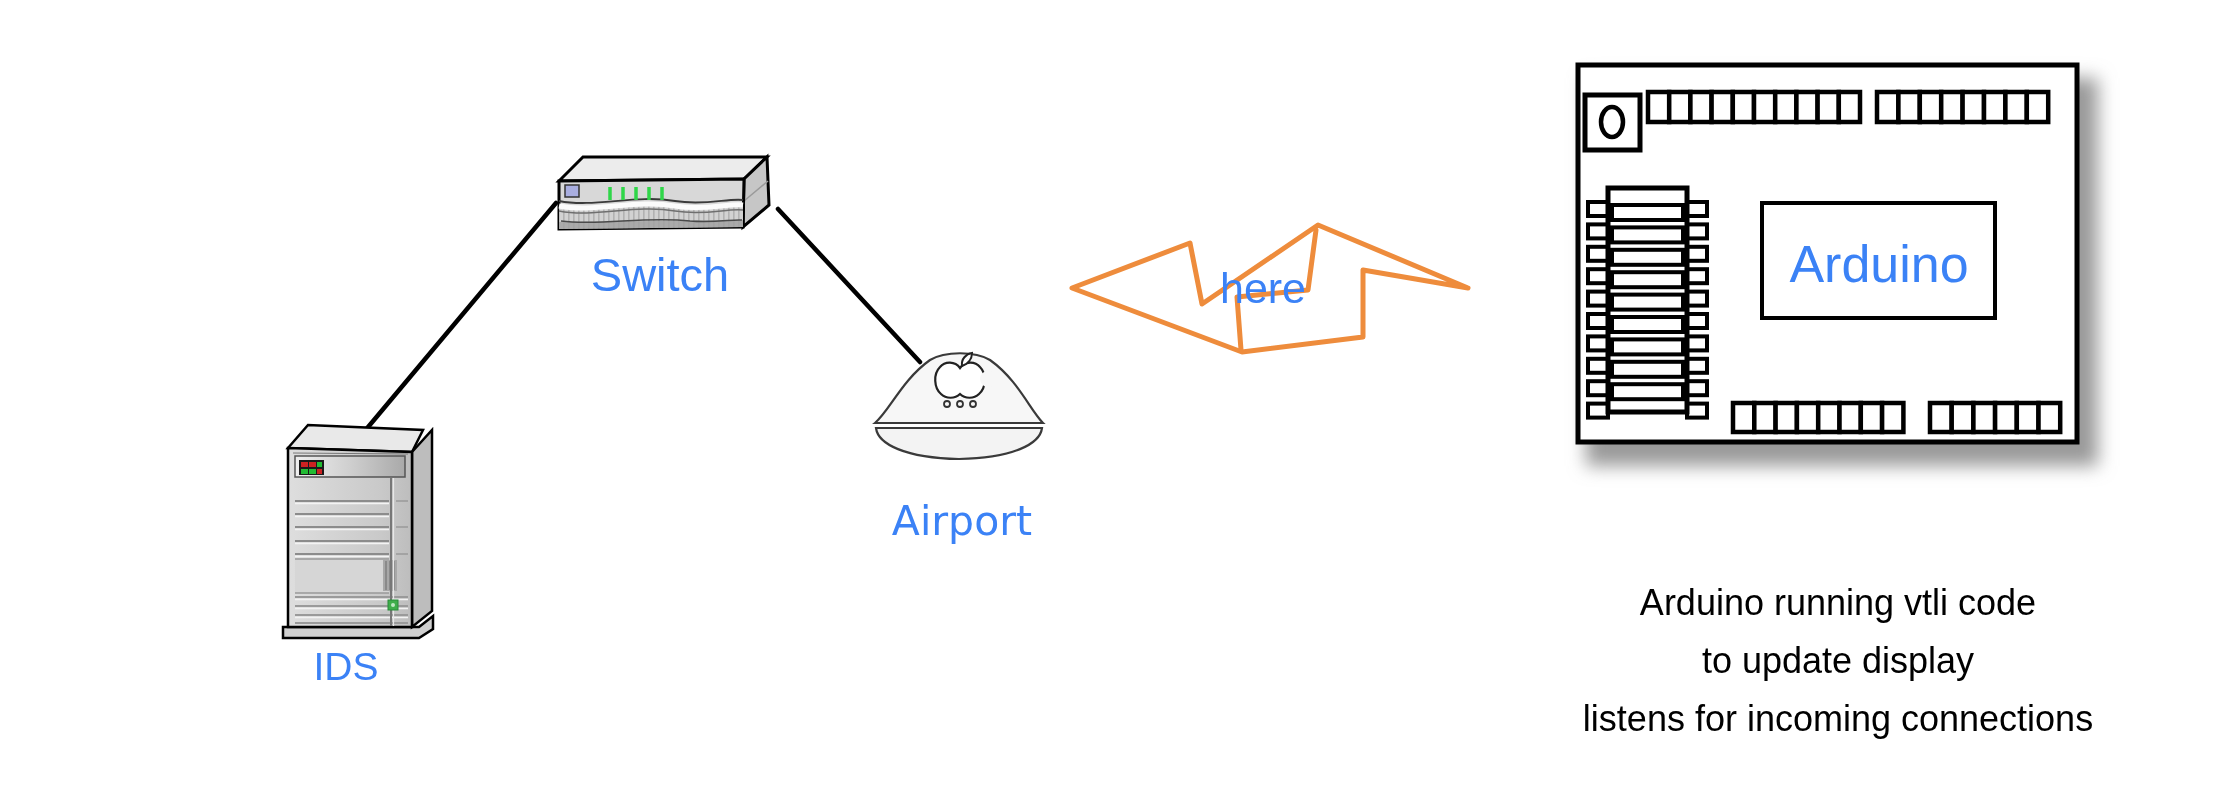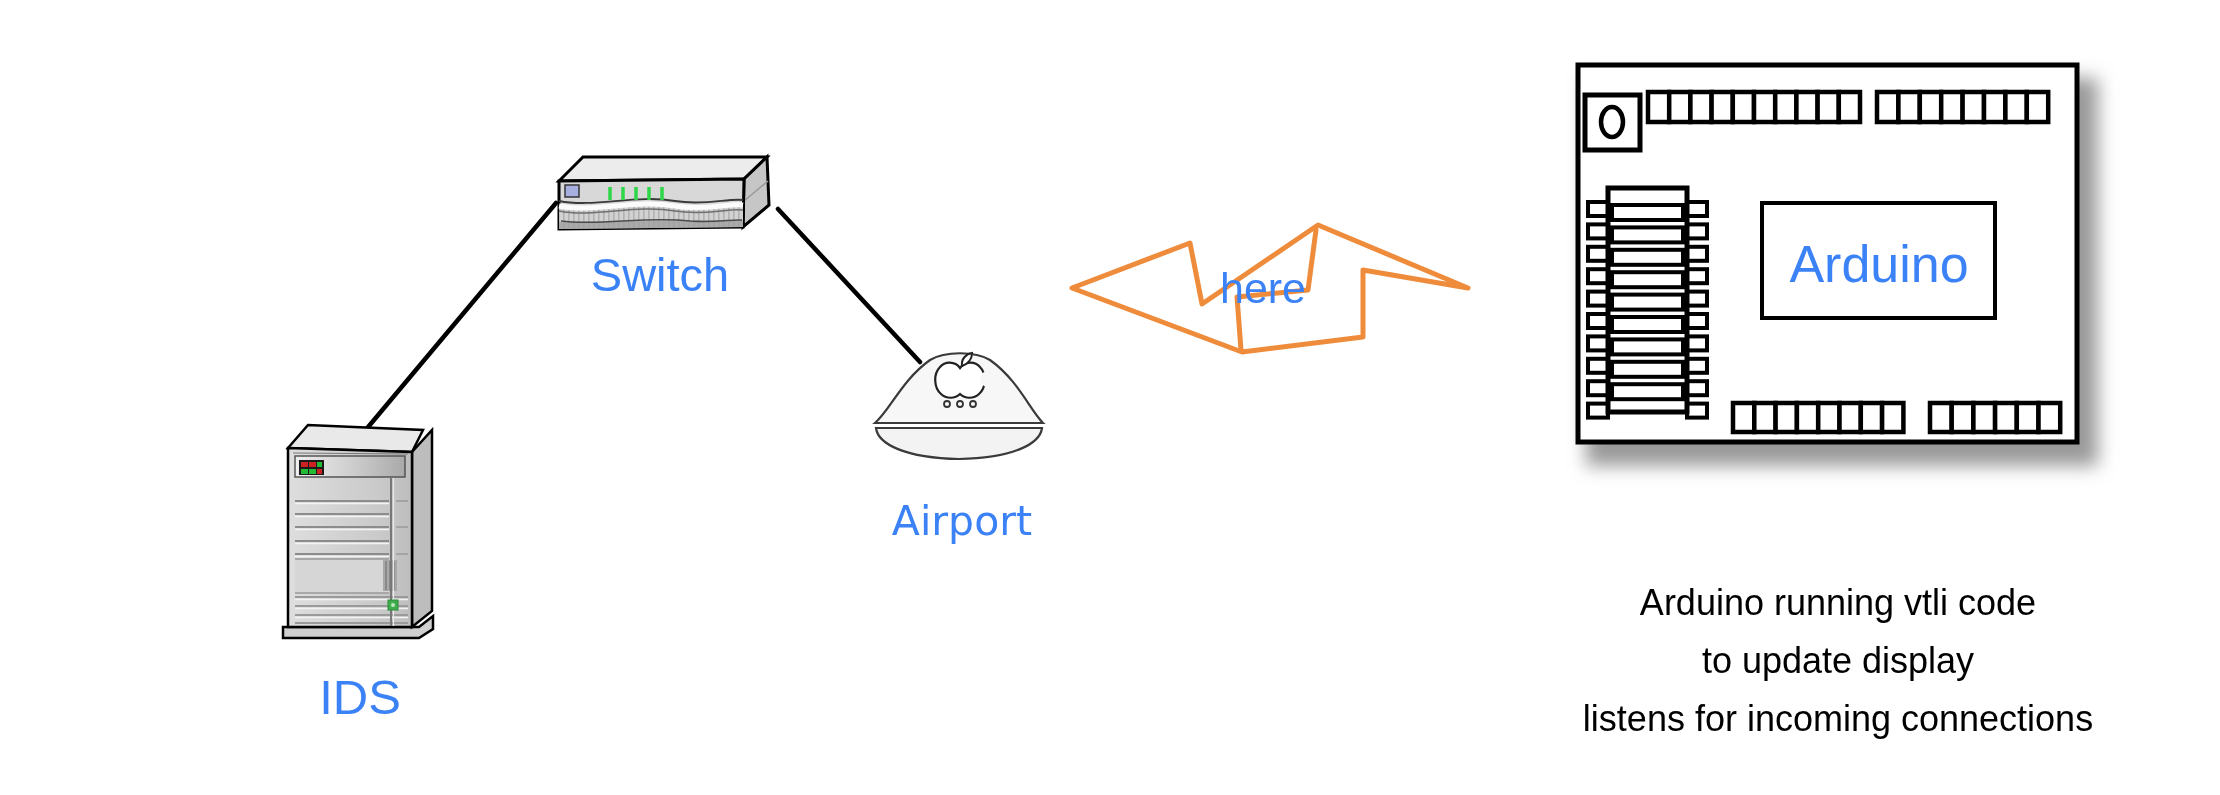--- a/index.html
+++ b/index.html
@@ -1,21 +1,21 @@
 <!DOCTYPE html>
 <html><head>
 <meta charset="utf-8">
 <style>
   html,body{margin:0;padding:0;background:#fff;}
   #stage{position:relative;width:2220px;height:795px;background:#fff;overflow:hidden;
          font-family:"Liberation Sans",sans-serif;color:#000;}
   #stage svg{position:absolute;left:0;top:0;}
   .lbl{position:absolute;white-space:nowrap;transform:translateX(-50%);color:#3b82f6;}
   .lbl-switch{left:660px;top:247px;font-size:47px;}
-  .lbl-ids{left:360px;top:645px;font-size:49px;margin-top:24px;}
+  .lbl-ids{left:346px;top:645px;font-size:39px;}
   .lbl-ids-note{left:352px;top:704px;font-size:46px;}
   .lbl-airport{left:962px;top:497px;font-size:41px;font-family:"DejaVu Sans",sans-serif;text-align:right;}
   .lbl-wifi{left:1263px;top:264px;font-size:43px;}
   .lbl-arduino{left:1879px;top:234px;font-size:52px;text-align:right;}
   .caption{position:absolute;left:1838px;top:527px;transform:translateX(-50%);
            font-size:36px;line-height:58px;text-align:center;white-space:nowrap;margin-top:47px;}
 </style>
 </head>
 <body>
 

